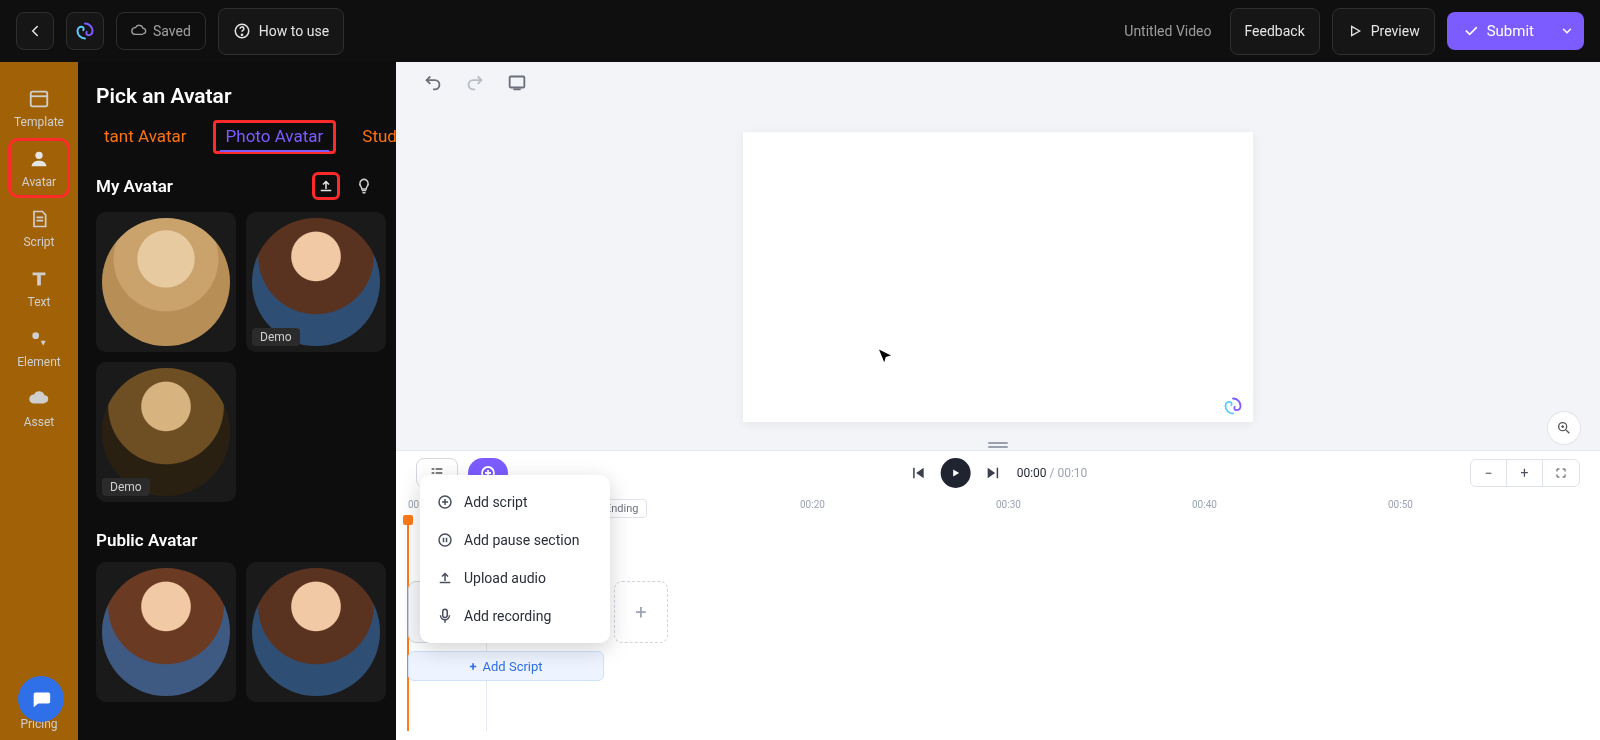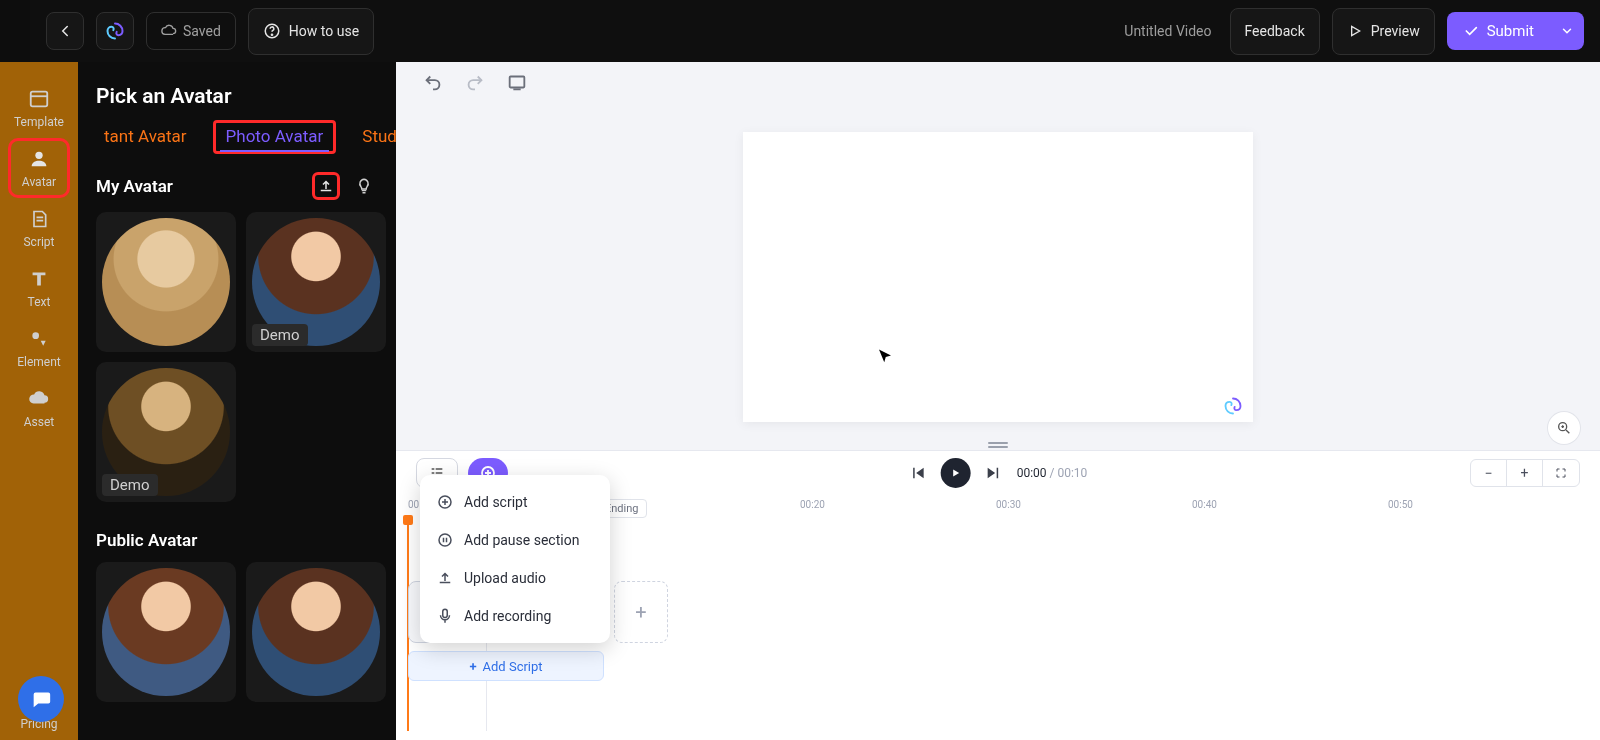--- a/index.html
+++ b/index.html
@@ -1,19 +1,19 @@
 <!DOCTYPE html>
 <html><head>
 <meta charset="utf-8">
 <style>
 * { margin:0; padding:0; box-sizing:border-box; font-family:-apple-system,BlinkMacSystemFont,"Segoe UI",Roboto,sans-serif; }
 body { background:#0d0d0d; color:#e5e5e5; width:1600px; height:740px; overflow:hidden; position:relative; }
 
 
-.header { height:62px; display:flex; align-items:center; padding:0 16px; background:#0f0f0f;margin-left:30px; }
+.header { height:62px; display:flex; align-items:center; padding:0 16px; background:#0f0f0f; }
 .header .left-grp { display:flex; gap:12px; align-items:center; }
 .hdr-btn { height:47px; display:flex; align-items:center; gap:8px; padding:0 14px; border-radius:8px; border:1px solid #2f2f2f; background:#161616; color:#e5e5e5; font-size:14px; cursor:pointer; }
 .icon-btn-sq { width:38px; height:38px; display:flex; align-items:center; justify-content:center; border-radius:8px; border:1px solid #2f2f2f; background:#161616; cursor:pointer; }
 .saved-pill { display:flex; align-items:center; gap:6px; padding:0 14px; height:38px; border:1px solid #2f2f2f; border-radius:8px; color:#a0a0a0; font-size:14px; }
 .header .spacer { flex:1; }
 .header .right-grp { display:flex; gap:12px; align-items:center; }
 .muted-txt { color:#9d9d9d; font-size:14px; padding-right:6px; }
 .primary-btn { display:flex; align-items:center; gap:8px; height:38px; padding:0 16px; border-radius:8px; background:#7c5cff; color:#fff; font-size:15px; cursor:pointer; }
 .primary-btn.split-main { border-top-right-radius:0; border-bottom-right-radius:0; }
 .primary-btn.split-side { border-top-left-radius:0; border-bottom-left-radius:0; padding:0 10px; }
@@ -34,21 +34,21 @@
 .tab { color:#f97316; cursor:pointer; padding:6px 8px; white-space:nowrap; }
 .tab.active-tab { color:#7c5cff; border:3px solid #ff2a2a; border-radius:4px; padding:3px 10px 5px; position:relative; }
 .tab.active-tab::after { content:""; position:absolute; left:4px; right:4px; bottom:-1px; height:2px; background:#7c5cff; }
 .section-hdr { display:flex; align-items:center; margin:4px 18px 12px 0; }
 .section-hdr h3 { font-size:17px; font-weight:600; color:#fff; flex:1; }
 .sec-icon { width:28px; height:28px; display:flex; align-items:center; justify-content:center; color:#cfcfcf; margin-left:10px; cursor:pointer; border-radius:6px; }
 .sec-icon.red-box { border:3px solid #ff2a2a; }
 .avatar-grid { display:grid; grid-template-columns:repeat(2, 140px); gap:10px; margin-bottom:28px; }
 .avatar-tile { width:140px; height:140px; border-radius:10px; background:#1a1a1a; position:relative; overflow:hidden; cursor:pointer; display:flex; align-items:center; justify-content:center; }
 .avatar-circle { width:128px; height:128px; border-radius:50%; }
-.avatar-tile .demo-badge { position:absolute; bottom:6px; left:6px; background:#2b2b2b; color:#d0d0d0; font-size:15px; padding:2px 8px; border-radius:4px; }
+.avatar-tile .demo-badge { position:absolute; bottom:6px; left:6px; background:#2b2b2b; color:#d0d0d0; font-size:12px; padding:2px 8px; border-radius:4px; }
 
 
 .av1 { background:radial-gradient(circle at 50% 32%, #e7caa0 0 26%, #c9a36b 27% 48%, #b78e55 49% 100%); }
 .av2 { background:radial-gradient(circle at 50% 30%, #f2c9a5 0 22%, #5a3220 23% 52%, #2f4e74 53% 100%); }
 .av3 { background:radial-gradient(circle at 50% 30%, #d7b37f 0 22%, #6e4f24 23% 52%, #2a2012 53% 100%); }
 .av4 { background:radial-gradient(circle at 50% 30%, #f2c9a5 0 22%, #6a3a22 23% 52%, #3f5a82 53% 100%); }
 .av5 { background:radial-gradient(circle at 50% 30%, #f2c9a5 0 22%, #5a3220 23% 52%, #2f4e74 53% 100%); }
 
 
 .collapse-handle { position:absolute; left:396px; top:230px; width:18px; height:36px; background:#1c1c1c; border-top-right-radius:10px; border-bottom-right-radius:10px; display:flex; align-items:center; justify-content:center; cursor:pointer; color:#bbb; font-size:12px; }

